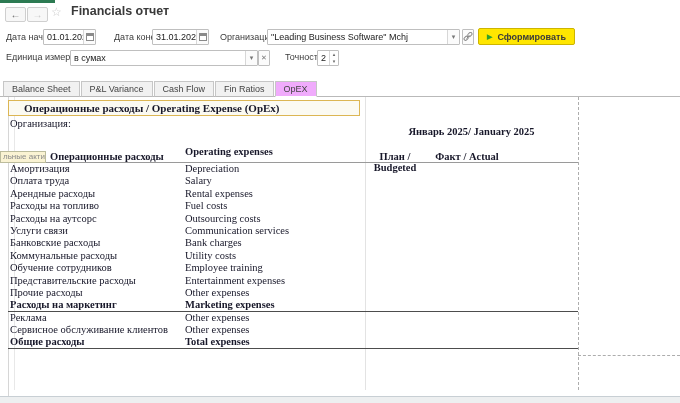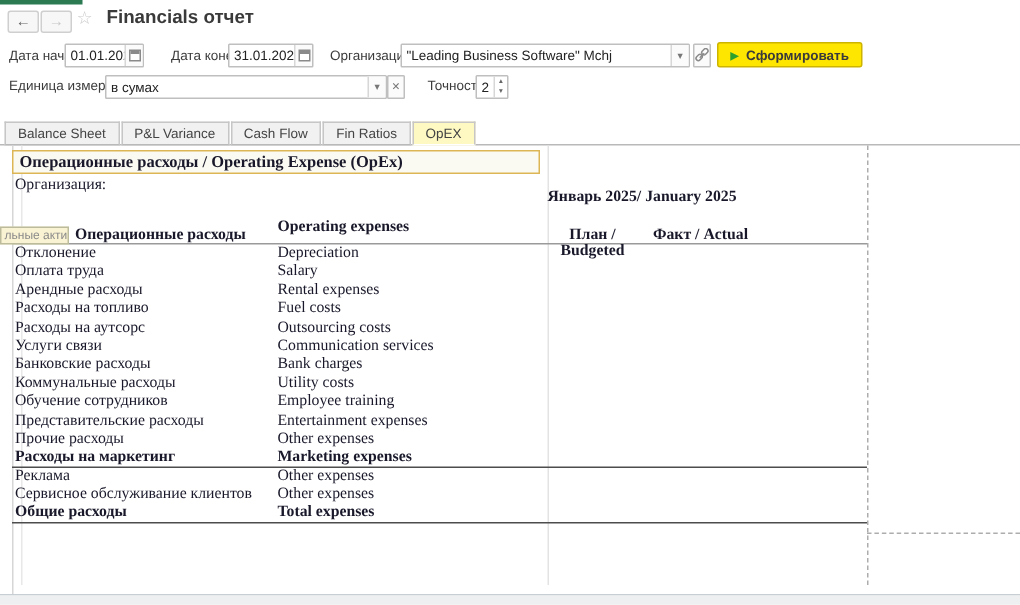--- a/index.html
+++ b/index.html
@@ -47,29 +47,29 @@
   
   #tab-bar {
     left:0; top:80px; width:680px; height:17px; display:flex; align-items:flex-end;
     border-bottom:1px solid #b9b9b9; padding-left:3px;
   }
   .tab {
     font-size:9px; color:#444; background:#f1f1f1; border:1px solid #c6c6c6;
     padding:2px 8px 2px 8px; height:16px; margin-right:1px; margin-bottom:-1px;
     border-bottom:1px solid #b9b9b9; white-space:nowrap; cursor:pointer;
   }
-  .tab.active { background:#fef9c3; border-bottom:1px solid #ffffff; font-weight:normal; }
+  .tab.active { background:#f0abfc; border-bottom:1px solid #ffffff; font-weight:normal; }
   
   .serif { font-family:"Liberation Serif", serif; color:#18182a; }
   #report-title-cell {
     left:8px; top:100px; width:352px; height:16px; border:1px solid #dcb654;
-    background:#fbfaf2; font-size:11px; font-weight:bold; line-height:14px; padding-left:4px;
+    background:#fbfaf2; font-size:11px; font-weight:bold; line-height:14px; padding-left:15px;
   }
   #report-org { left:10px; top:118px; font-size:10.5px; }
-  #period-header { left:365px; top:126px; width:213px; text-align:left; font-size:10.5px; font-weight:bold; }
+  #period-header { left:365px; top:126px; width:213px; text-align:center; font-size:10.5px; font-weight:bold; }
   .col-hdr { font-size:10.5px; font-weight:bold; }
   #hdr-ru { left:50px; top:151px; }
   #hdr-en { left:185px; top:146px; width:180px; text-align:left; }
   #hdr-plan { left:363px; top:151px; width:64px; text-align:center; }
   #hdr-fact { left:430px; top:151px; width:74px; text-align:center; }
   #hdr-var  { left:508px; top:145px; width:72px; text-align:center; line-height:1.05; }
   #cell-tooltip {
     left:0; top:151px; width:46px; height:12px; background:#faf3d3; border:1px solid #bcbc9c;
     font-size:8px; color:#8a8a8a; line-height:10px; padding-left:2px; white-space:nowrap;
     overflow:hidden; z-index:5;
@@ -186,21 +186,21 @@
   <div class="abs serif" id="report-org">Организация:</div>
   <div class="abs serif" id="period-header">Январь 2025/ January 2025</div>
   <div class="abs serif col-hdr" id="hdr-ru">Операционные расходы</div>
   <div class="abs serif col-hdr" id="hdr-en">Operating expenses</div>
   <div class="abs serif col-hdr" id="hdr-plan">План / Budgeted</div>
   <div class="abs serif col-hdr" id="hdr-fact">Факт / Actual</div>
   <div class="abs" id="cell-tooltip">льные активы</div>
 
   <div class="abs" id="rows">
       <div class="t-row serif">
-        <span class="ru">Отклонение</span>
+        <span class="ru">Амортизация</span>
         <span class="en">Depreciation</span>
       </div>
       <div class="t-row serif">
         <span class="ru">Оплата труда</span>
         <span class="en">Salary</span>
       </div>
       <div class="t-row serif">
         <span class="ru">Арендные расходы</span>
         <span class="en">Rental expenses</span>
       </div>

